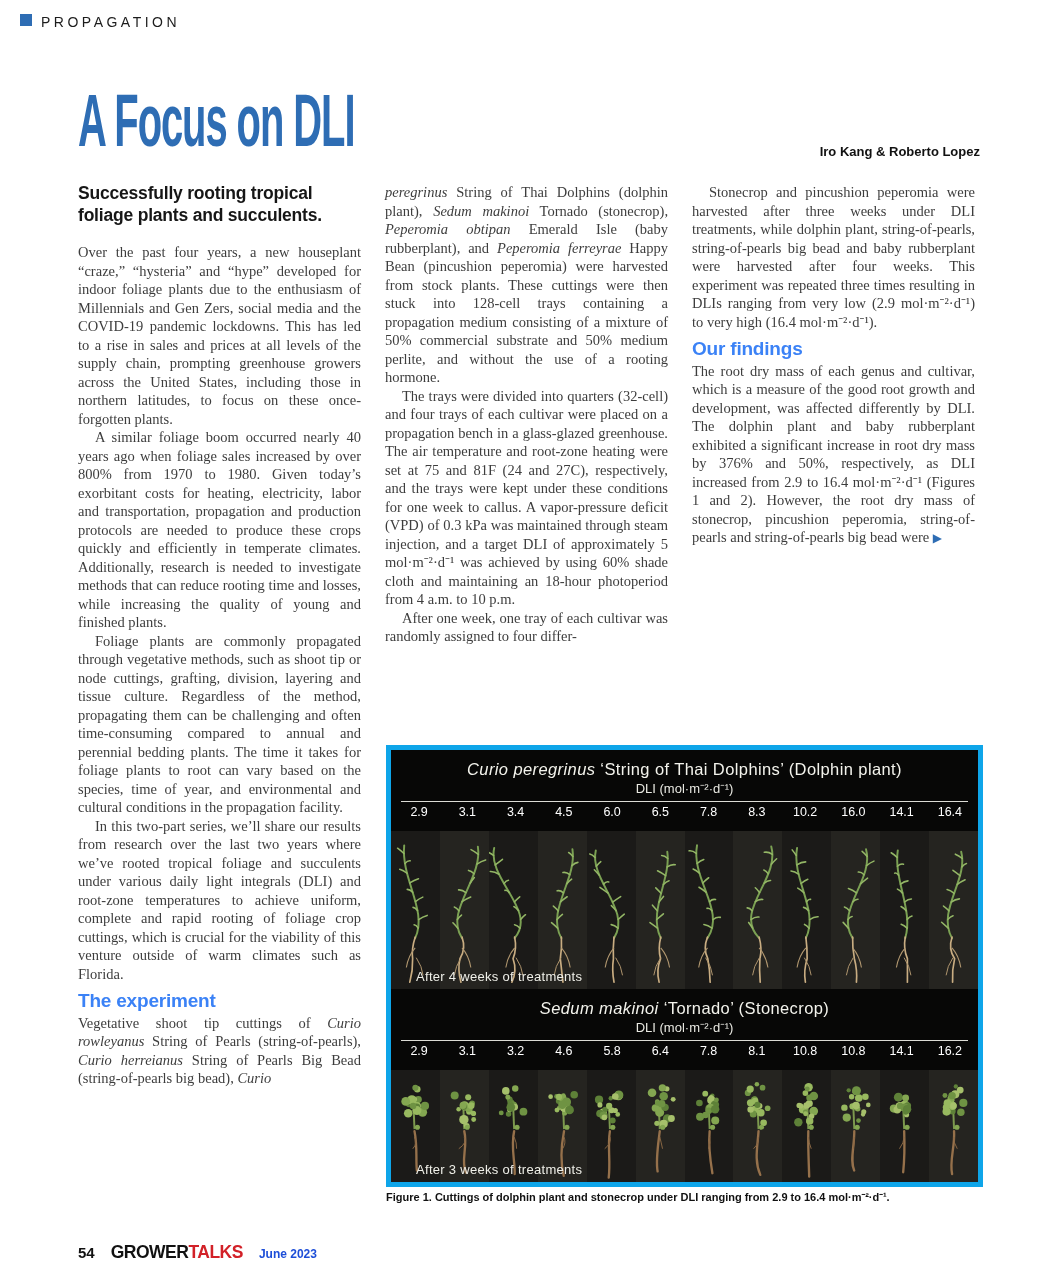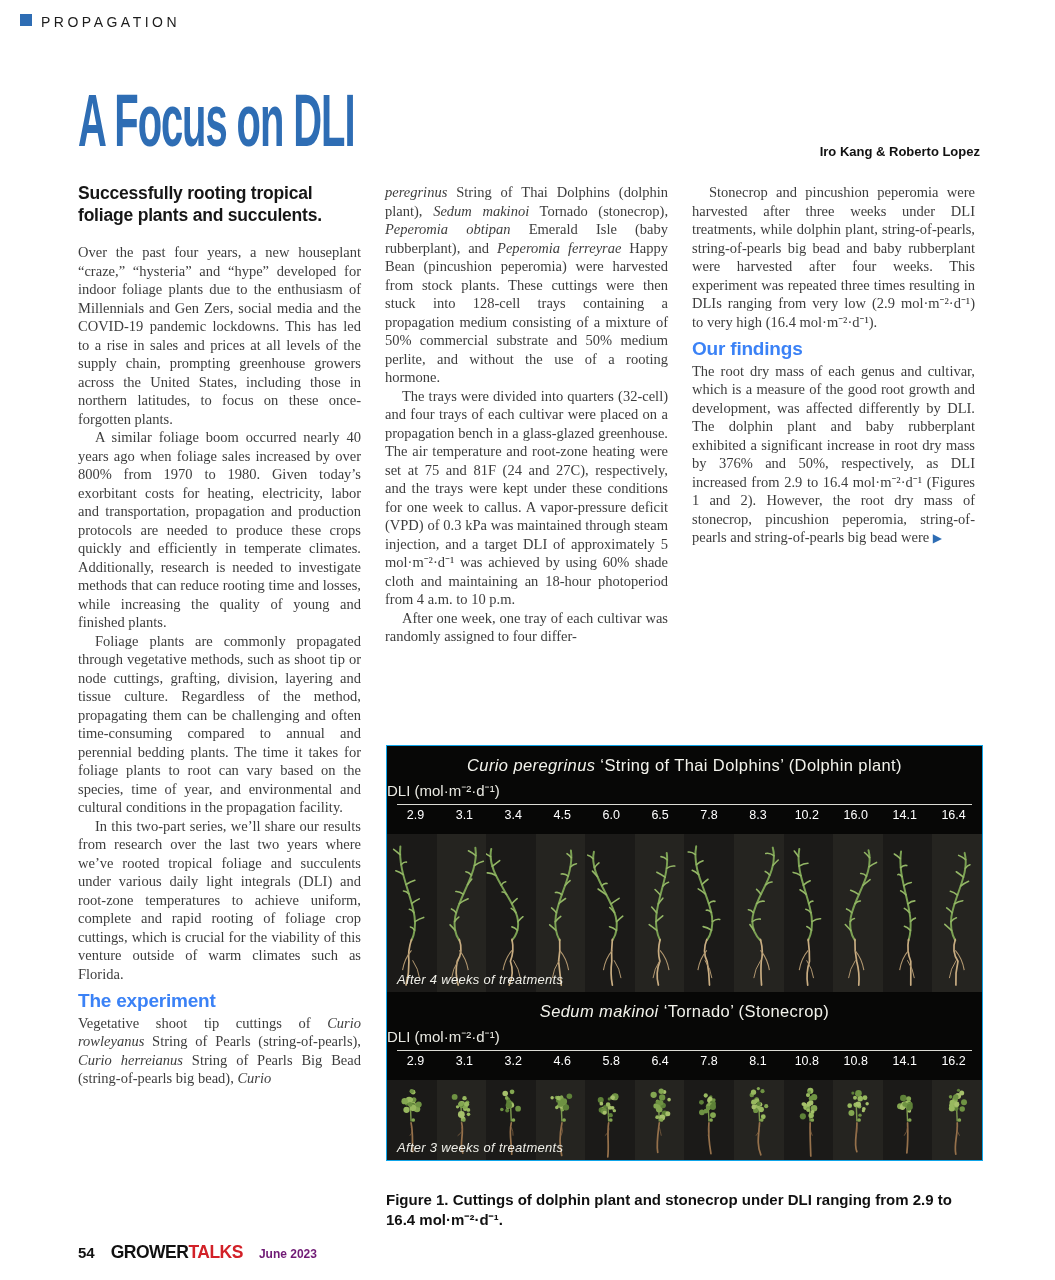--- a/index.html
+++ b/index.html
@@ -27,45 +27,45 @@
   .subtitle{font-family:"Liberation Sans",sans-serif;font-size:17.5px;font-weight:bold;
             color:#161616;line-height:1.24;text-align:left;margin:0 0 17px 0;letter-spacing:-0.2px;}
   .para{margin:0;}
   .para.ind{text-indent:17px;}
   .colhead{font-family:"Liberation Sans",sans-serif;font-size:19px;font-weight:bold;color:#3b82f6;
            margin:9px 0 3px 0;text-align:left;letter-spacing:-0.2px;}
   .arw{color:#2e6db4;font-size:12px;}
 
   
   .figure{position:absolute;left:386px;top:745px;width:597px;background:#070706;
-          border:1px solid #0ea5e9;box-sizing:border-box;
+          border:5px solid #0ea5e9;box-sizing:border-box;
           font-family:"Liberation Sans",sans-serif;}
   .panel-title{text-align:center;color:#f3f3ec;font-size:16.5px;padding-top:10px;letter-spacing:.4px;}
   .panel-title .lat{font-style:italic;}
-  .dli-label{color:#e9e9e2;font-size:15px;margin-top:5px;}
+  .dli-label{text-align:center;color:#e9e9e2;font-size:13px;}
   .dli-rule{height:1px;background:#dcdcd5;margin:4px 10px 0 10px;}
   .dli-row{display:flex;color:#fff;font-size:12.5px;padding:3px 4px 12px 4px;}
   .dli-row span{flex:1;text-align:center;}
   .photo-strip{position:relative;display:flex;}
   .photo-strip .cell{flex:1;}
-  .strip1{height:158px;} .strip2{height:80px;}
+  .strip1{height:158px;} .strip2{height:112px;}
   .cell.dark{background:#1b1a18;} .cell.lite{background:#252420;}
-  .strip-note{position:absolute;left:10px;bottom:5px;color:#efefe8;font-size:13px;letter-spacing:.3px;font-style:italic;}
+  .strip-note{position:absolute;left:25px;bottom:5px;color:#efefe8;font-size:13px;letter-spacing:.3px;}
 
   .caption{position:absolute;left:386px;top:1190px;width:580px;
-           font-family:"Liberation Sans",sans-serif;font-size:15px;font-weight:bold;
+           font-family:"Liberation Sans",sans-serif;font-size:11px;font-weight:bold;
            color:#111;line-height:1.35;text-align:left;}
 
   
   .footer{position:absolute;left:78px;top:1242px;display:flex;align-items:baseline;gap:16px;
           font-family:"Liberation Sans",sans-serif;}
   .page-num{font-size:15px;font-weight:bold;color:#111;}
   .logo{font-size:17.5px;font-weight:bold;letter-spacing:-0.5px;}
   .logo .lg-black{color:#111;} .logo .lg-red{color:#d22128;}
-  .issue{font-size:12px;font-weight:bold;color:#701a75;}
+  .issue{font-size:12px;font-weight:bold;color:#1d4ed8;}
 </style>
 </head>
 <body>
 
 <div class="page">
 
   <div class="section-marker">
     <span class="section-square"></span>
     <span class="section-label">PROPAGATION</span>
   </div>

